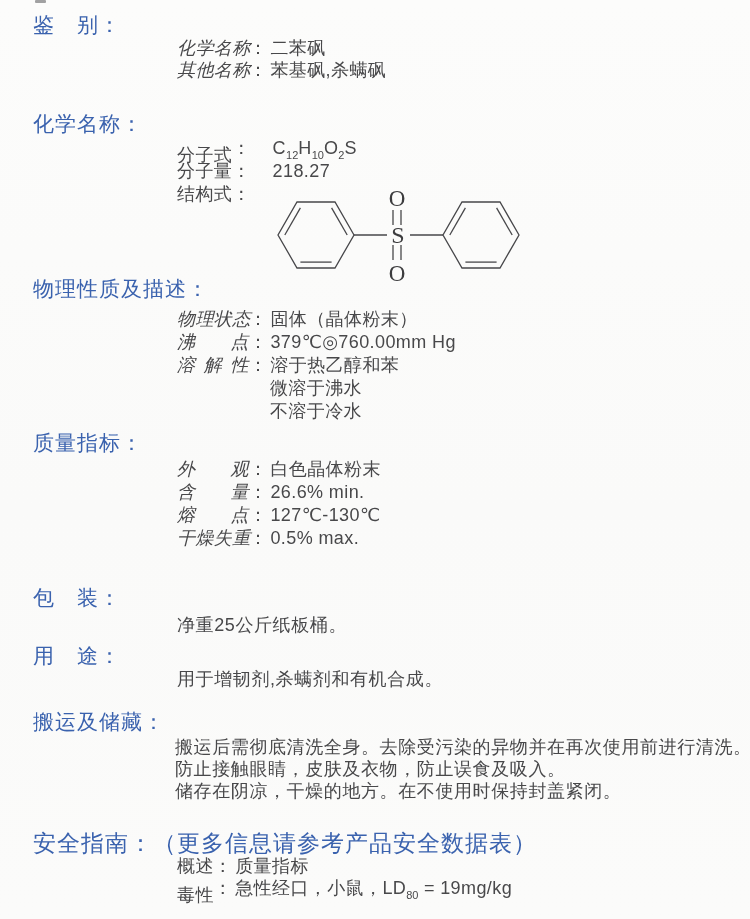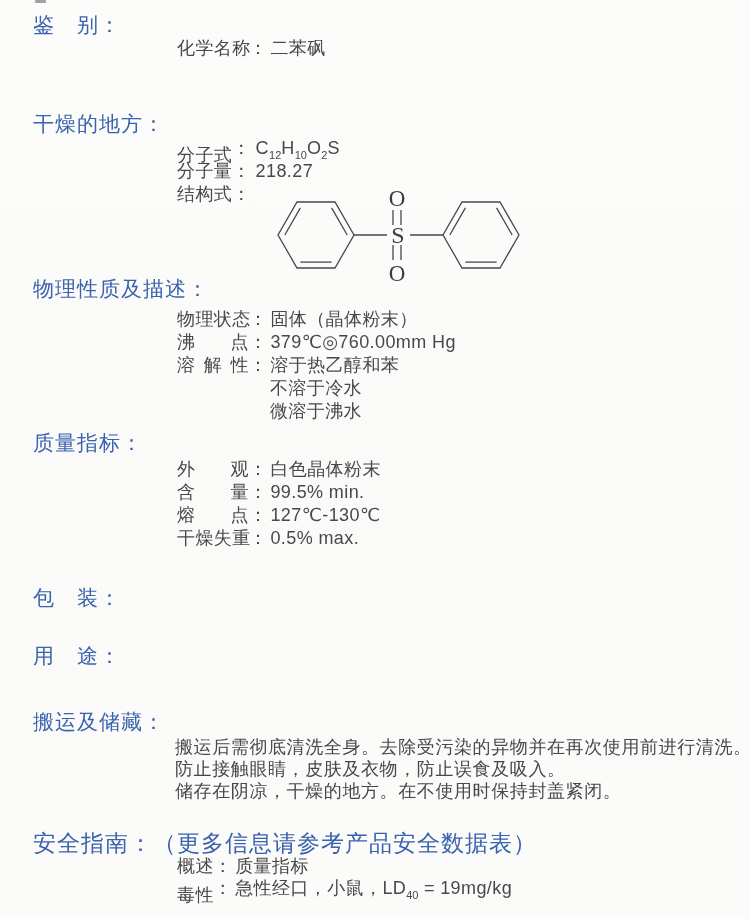--- a/index.html
+++ b/index.html
@@ -20,47 +20,50 @@
   .sec-lg{font-size:23px;}
   .block{position:absolute;left:177px;}
   .block-wide{position:absolute;left:175px;}
   .row{white-space:nowrap;font-size:18px;letter-spacing:0.4px;}
   .lh22 .row{height:22px;line-height:22px;}
   .lh23 .row{height:23px;line-height:23px;}
   .lbl{
     display:inline-block;width:72px;
     text-align:justify;text-align-last:justify;
     -moz-text-align-last:justify;
-    white-space:nowrap;vertical-align:bottom;
+    white-space:nowrap;vertical-align:bottom;font-style:italic;
   }
   .lbl-auto{display:inline-block;white-space:nowrap;vertical-align:bottom;}
   .cln{display:inline-block;}
   .val{margin-left:3px;}
-  .val-gap{margin-left:5px;}
+  .val-gap{margin-left:22px;}
   .cont{padding-left:93px;}
   .para{font-size:18px;letter-spacing:0.6px;line-height:22px;white-space:nowrap;}
   sub{font-size:11px;letter-spacing:0;}
   .edge-artifact{position:absolute;left:35px;top:0;width:11px;height:3px;background:#8a8a8c;border-radius:1px;opacity:.8;}
   .structure{position:absolute;left:268px;top:182px;}
   .structure text{font-family:"Liberation Serif","DejaVu Serif",serif;fill:#3c3c3e;}
 </style>
 </head>
 <body>
 
 <div class="page">
   <div class="edge-artifact"></div>
 
   <h2 class="sec" style="top:11px">鉴　别：</h2>
   <div class="block lh22" style="top:37px">
     <div class="row">
       <span class="lbl">化学名称</span><span class="cln">：</span><span class="val">二苯砜</span>
     </div>
+    <div class="row">
+      <span class="lbl">其他名称</span><span class="cln">：</span><span class="val">苯基砜,杀螨砜</span>
+    </div>
   </div>
 
-  <h2 class="sec" style="top:110px">干燥的地方：</h2>
+  <h2 class="sec" style="top:110px">化学名称：</h2>
   <div class="block lh23" style="top:137px">
     <div class="row">
       <span class="lbl-auto">分子式</span><span class="cln">：</span><span class="val-gap"><span>C</span><sub>12</sub><span>H</span><sub>10</sub><span>O</span><sub>2</sub><span>S</span></span>
     </div>
     <div class="row">
       <span class="lbl-auto">分子量</span><span class="cln">：</span><span class="val-gap">218.27</span>
     </div>
     <div class="row">
       <span class="lbl-auto">结构式</span><span class="cln">：</span>
     </div>
@@ -96,53 +99,59 @@
   <div class="block lh23" style="top:308px">
     <div class="row">
       <span class="lbl">物理状态</span><span class="cln">：</span><span class="val">固体（晶体粉末）</span>
     </div>
     <div class="row">
       <span class="lbl">沸点</span><span class="cln">：</span><span class="val">379℃◎760.00mm Hg</span>
     </div>
     <div class="row">
       <span class="lbl">溶解性</span><span class="cln">：</span><span class="val">溶于热乙醇和苯</span>
     </div>
+    <div class="row cont">微溶于沸水</div>
     <div class="row cont">不溶于冷水</div>
-    <div class="row cont">微溶于沸水</div>
   </div>
 
   <h2 class="sec" style="top:429px">质量指标：</h2>
   <div class="block lh23" style="top:458px">
     <div class="row">
       <span class="lbl">外观</span><span class="cln">：</span><span class="val">白色晶体粉末</span>
     </div>
     <div class="row">
-      <span class="lbl">含量</span><span class="cln">：</span><span class="val">99.5% min.</span>
+      <span class="lbl">含量</span><span class="cln">：</span><span class="val">26.6% min.</span>
     </div>
     <div class="row">
       <span class="lbl">熔点</span><span class="cln">：</span><span class="val">127℃-130℃</span>
     </div>
     <div class="row">
       <span class="lbl">干燥失重</span><span class="cln">：</span><span class="val">0.5% max.</span>
     </div>
   </div>
 
   <h2 class="sec" style="top:584px">包　装：</h2>
+  <div class="block" style="top:614px">
+    <div class="para">净重25公斤纸板桶。</div>
+  </div>
 
   <h2 class="sec" style="top:642px">用　途：</h2>
+  <div class="block" style="top:668px">
+    <div class="para">用于增韧剂,杀螨剂和有机合成。</div>
+  </div>
 
   <h2 class="sec" style="top:708px">搬运及储藏：</h2>
   <div class="block-wide" style="top:736px">
     <div class="para">搬运后需彻底清洗全身。去除受污染的异物并在再次使用前进行清洗。</div>
     <div class="para">防止接触眼睛，皮肤及衣物，防止误食及吸入。</div>
     <div class="para">储存在阴凉，干燥的地方。在不使用时保持封盖紧闭。</div>
   </div>
 
   <h2 class="sec sec-lg" style="top:828px"><span>安全指南：</span><span>（更多信息请参考产品安全数据表）</span></h2>
   <div class="block lh22" style="top:855px">
     <div class="row">
       <span class="lbl-auto">概述</span><span class="cln">：</span><span class="val">质量指标</span>
     </div>
     <div class="row">
-      <span class="lbl-auto">毒性</span><span class="cln">：</span><span class="val"><span>急性经口，小鼠，</span><span><span>LD</span><sub>40</sub></span><span> = 19mg/kg</span></span>
+      <span class="lbl-auto">毒性</span><span class="cln">：</span><span class="val"><span>急性经口，小鼠，</span><span><span>LD</span><sub>80</sub></span><span> = 19mg/kg</span></span>
     </div>
   </div>
 </div>
 
 </body></html>

